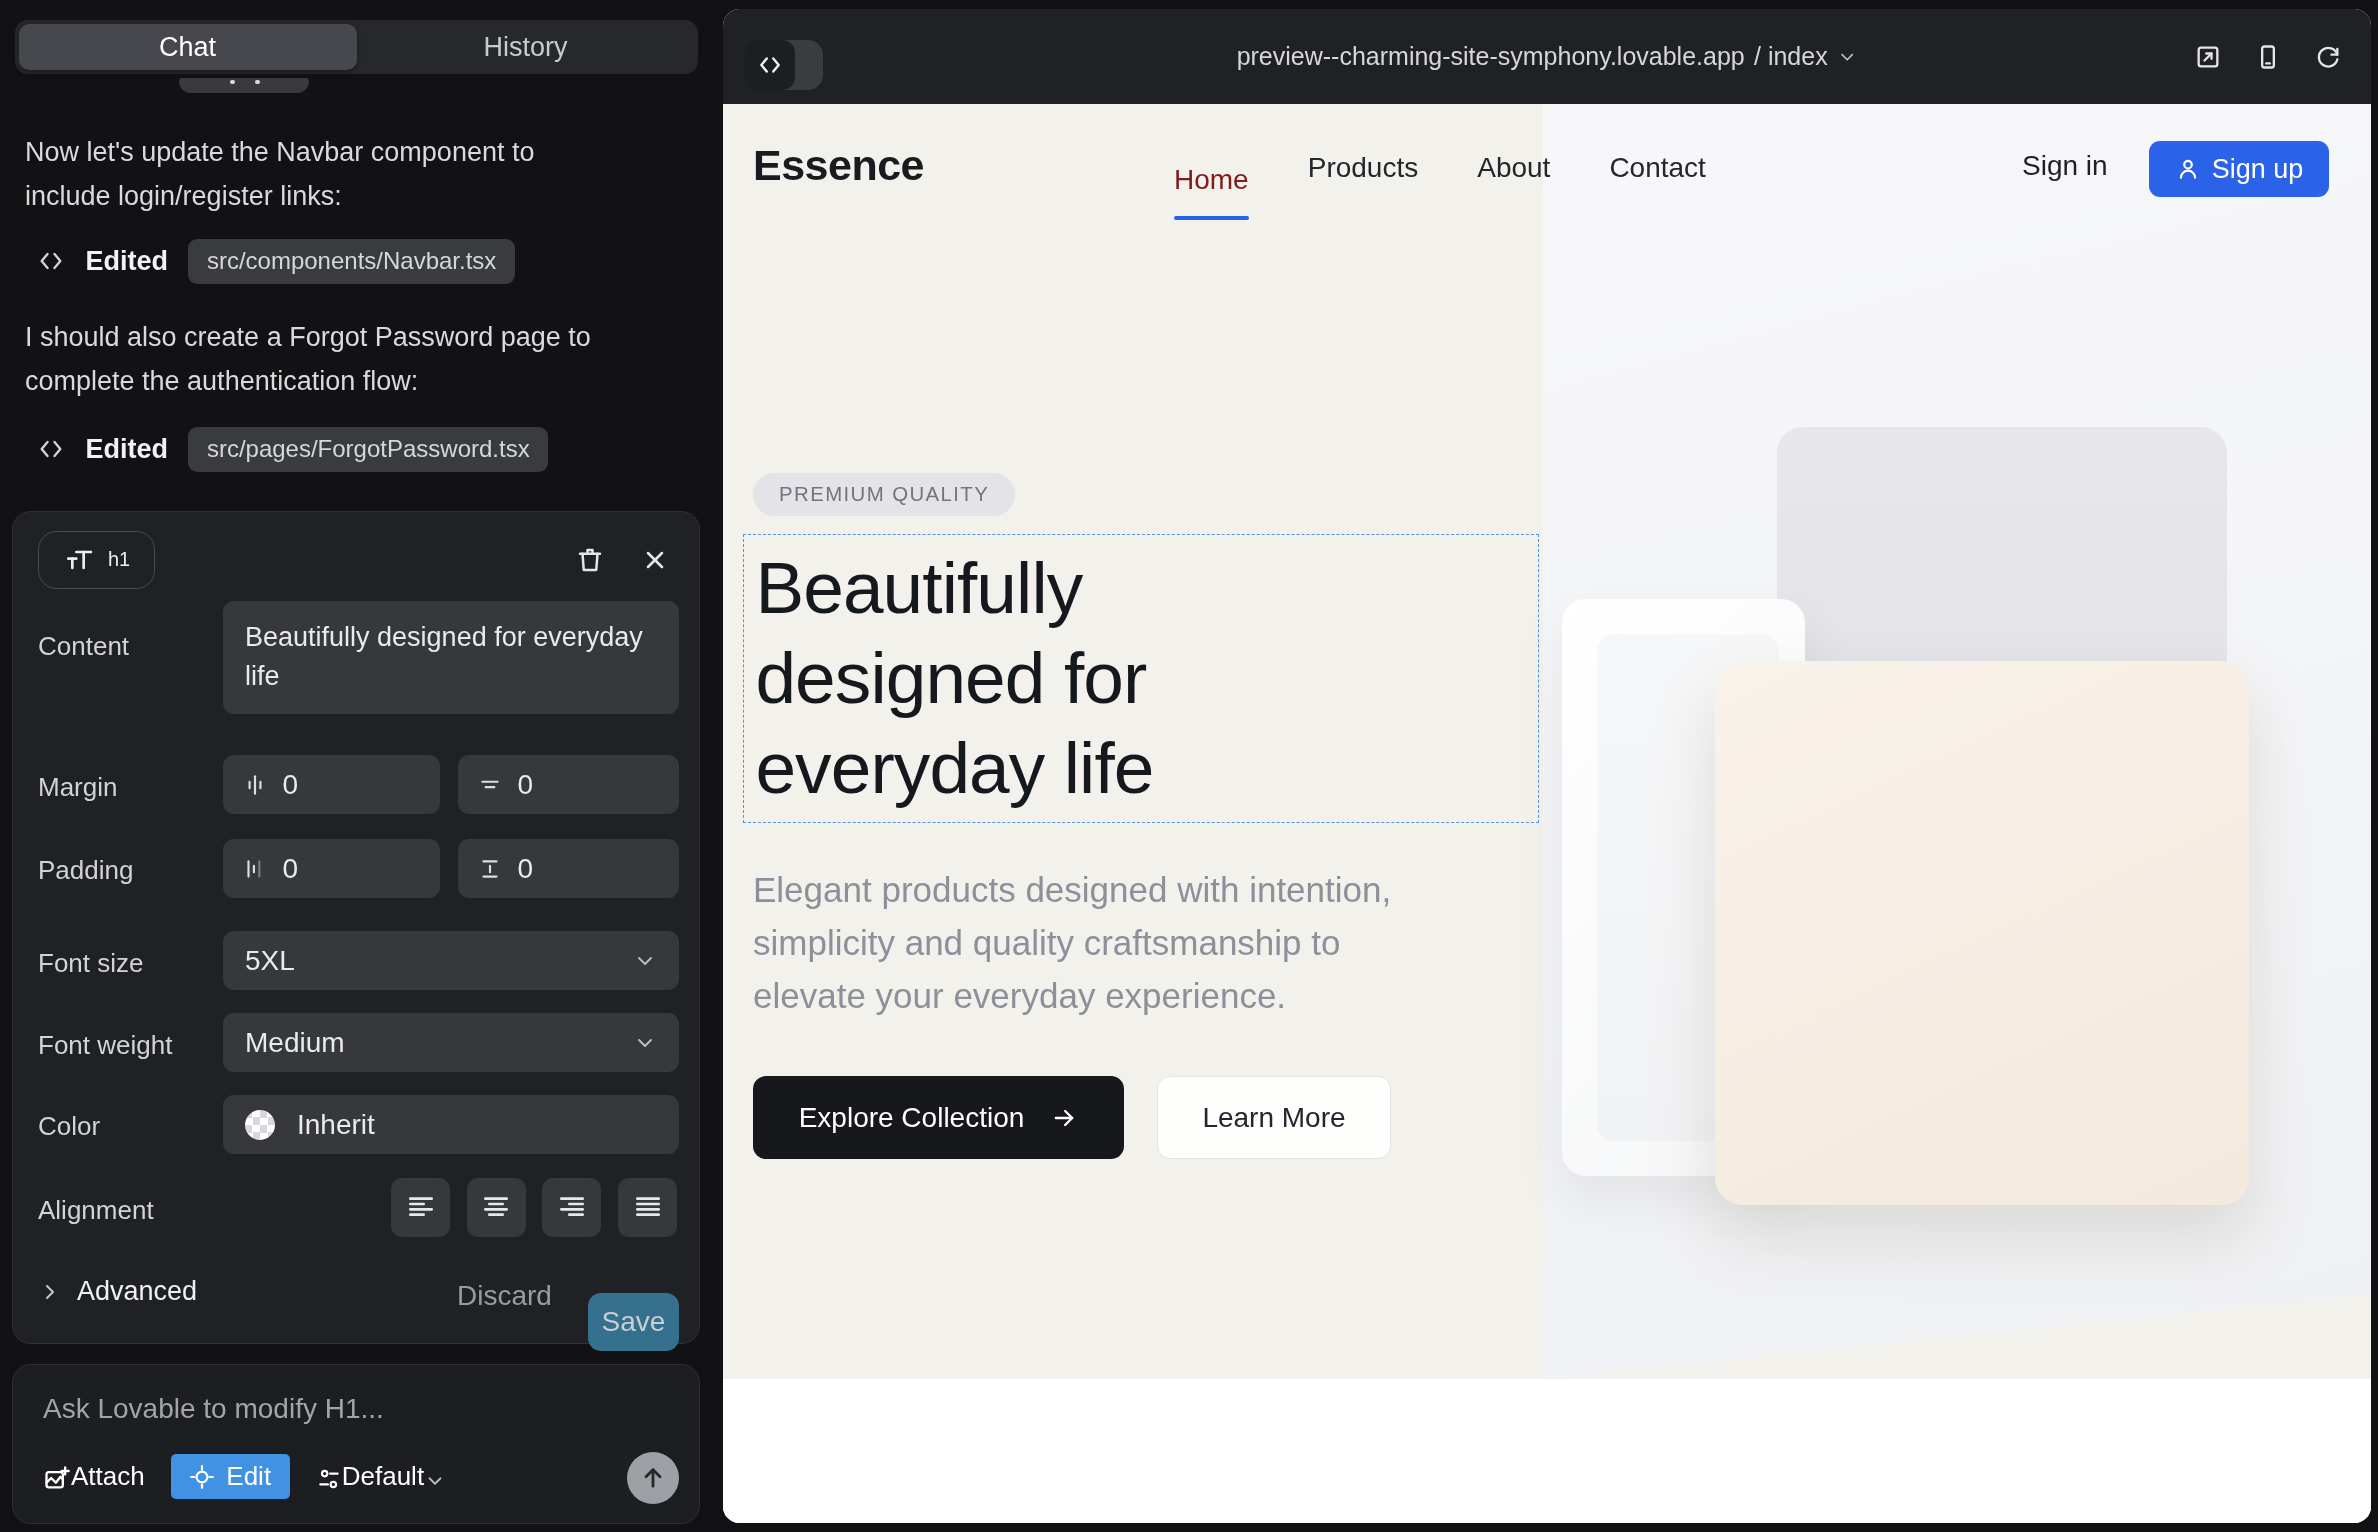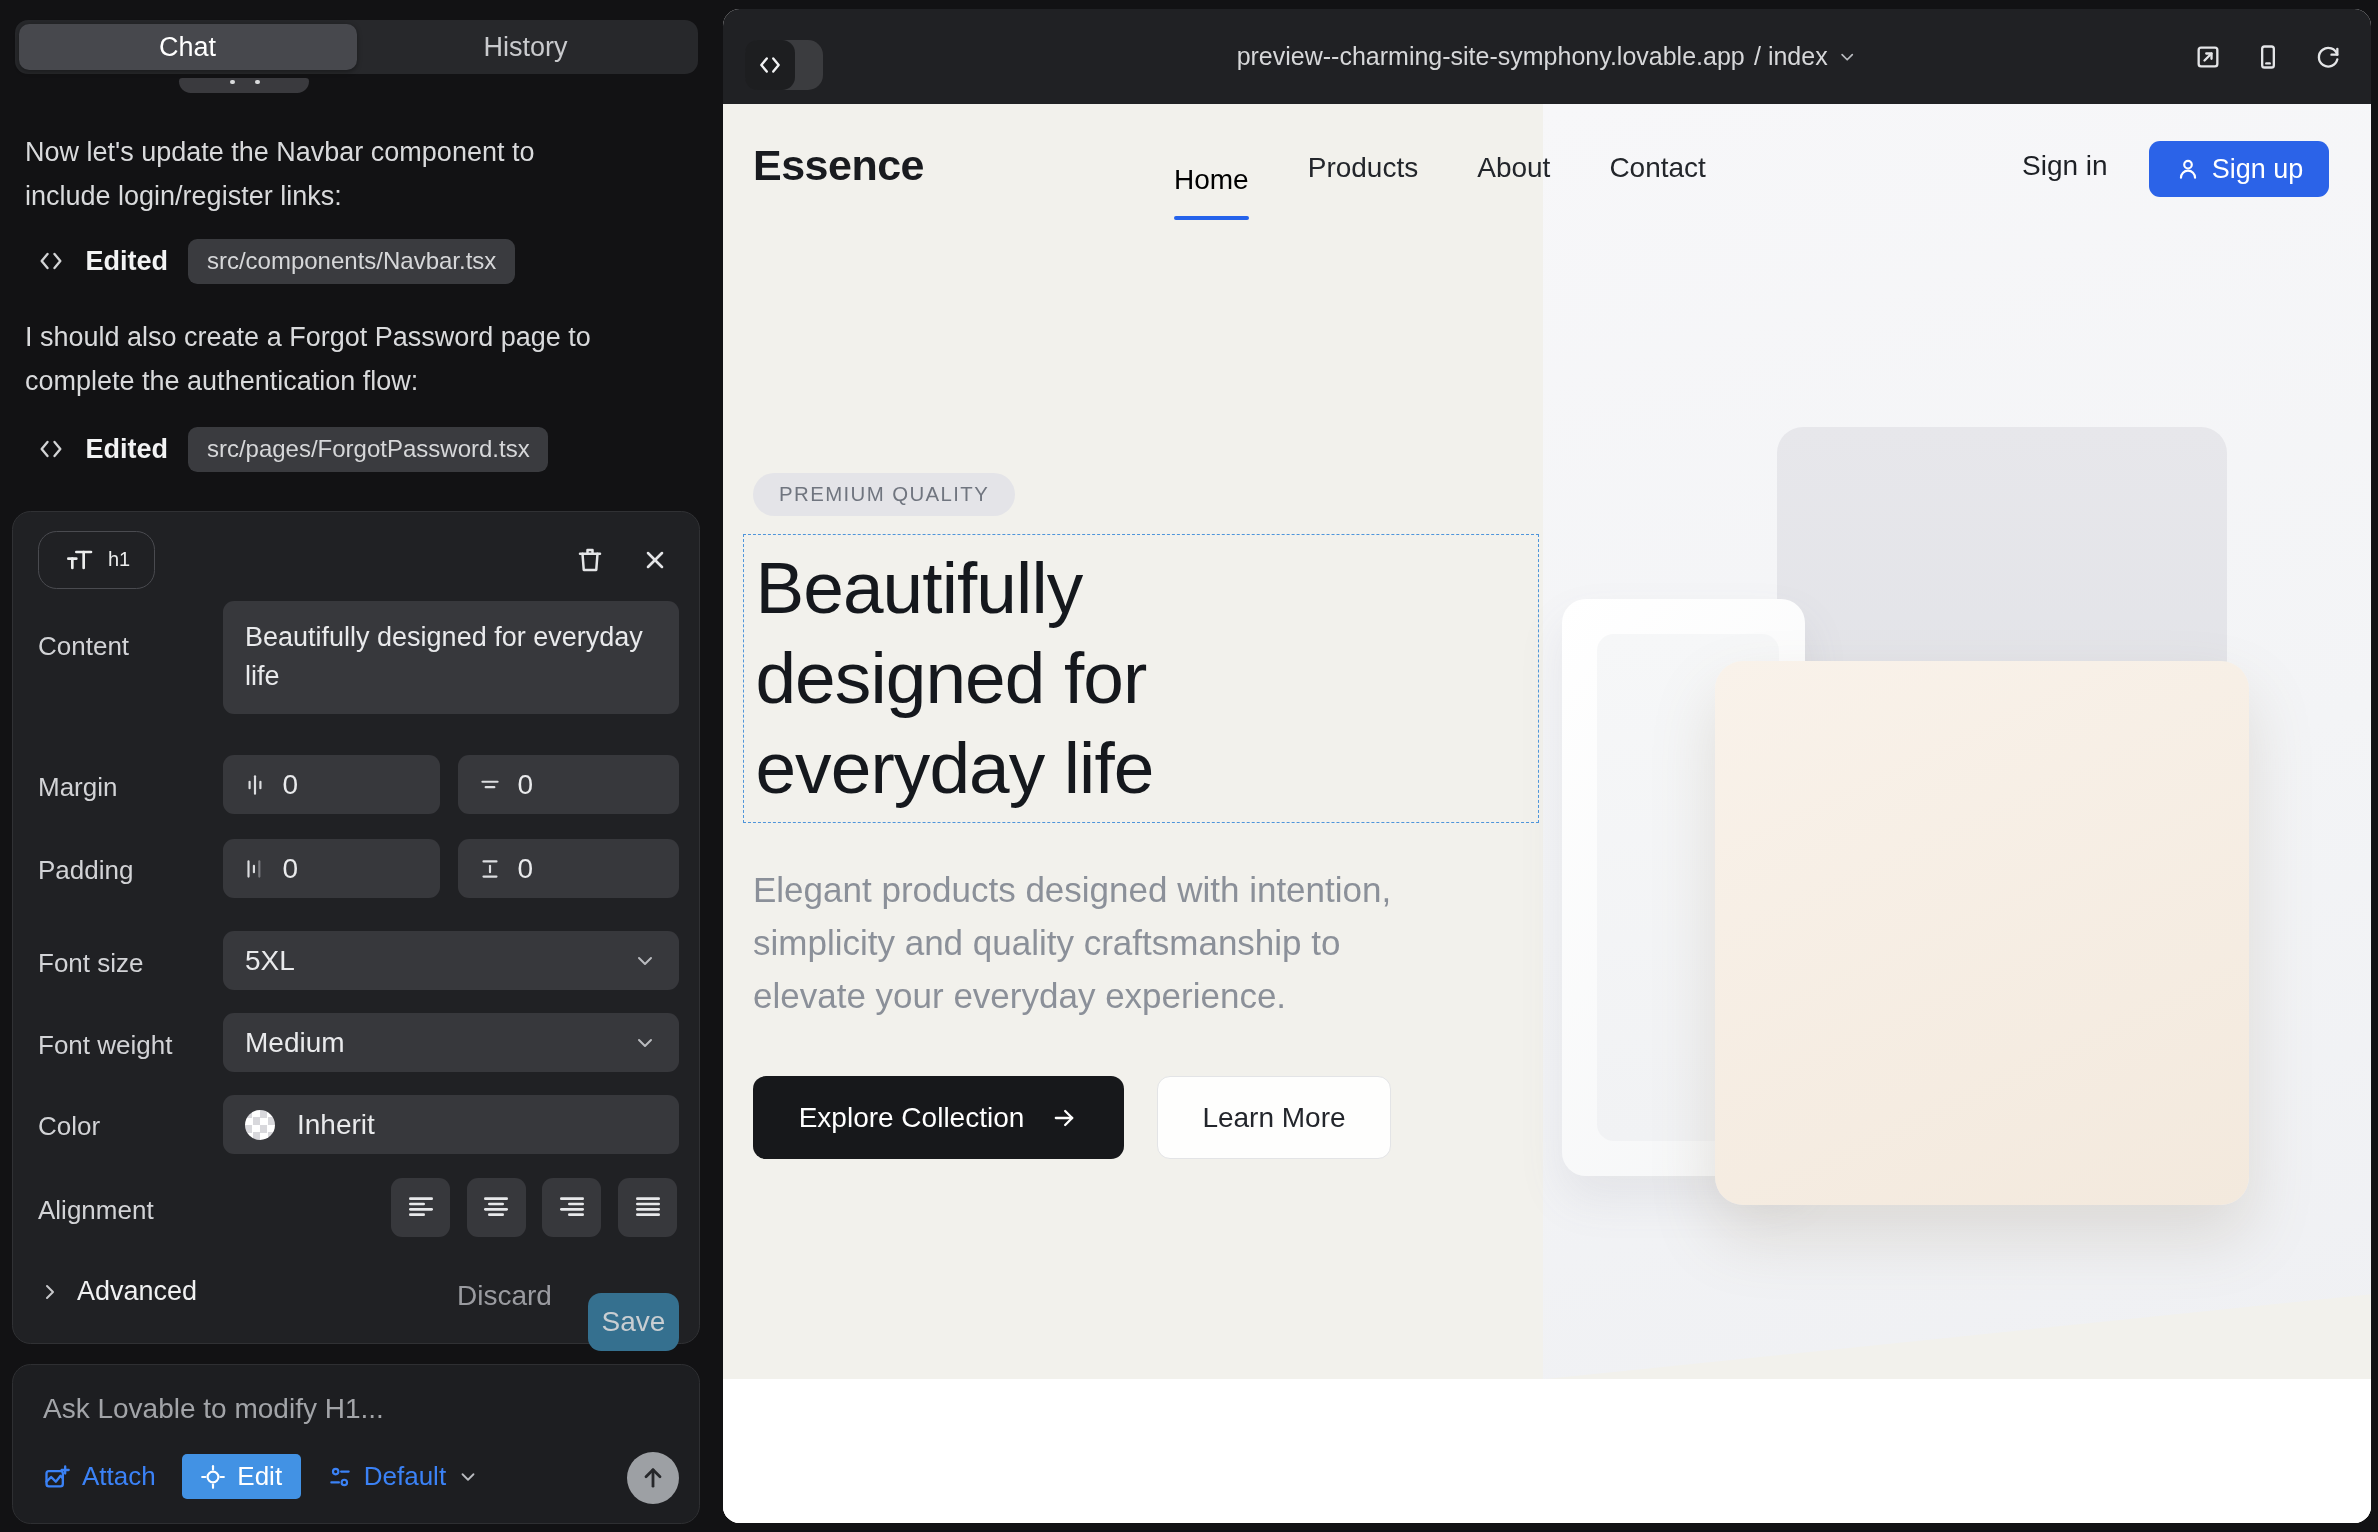--- a/index.html
+++ b/index.html
@@ -53,21 +53,21 @@
   .advanced { left:25px; top:764px; display:flex; align-items:center; gap:15px; color:#f0f1f2; font-size:27px; font-weight:500; }
   .discard { top:768px; left:436px; width:111px; font-size:28px; color:#9a9ba0; text-align:center; }
   .save-btn { left:575px; top:753px; width:91px; height:58px; background:#35708f; border-radius:13px;
               display:flex; align-items:center; justify-content:center; font-size:28px; color:#c9ced2;margin-top:28px; }
 
   
   .chat-card { left:12px; top:1364px; width:688px; height:160px; background:#1d1e21;
                border:0.9px solid #2e2f32; border-radius:18.6px; z-index:2; }
   .chat-ph { left:30px; top:28px; font-size:28px; color:#a2a4a8; }
   .chat-tools { left:30px; top:89px; display:flex; align-items:center; gap:26px; }
-  .tool { display:flex; align-items:center; gap:11px; color:#3b82f6; font-size:26px; }
+  .tool { display:flex; align-items:flex-end; color:#ffffff; font-size:26px; }
   .edit-pill { background:#4292e4; color:#ffffff; border-radius:5px; height:45px; padding:0 18.6px;
                display:flex; align-items:center; gap:11px; font-size:26px; }
   .send-btn { left:614px; top:87px; width:52px; height:52px; border-radius:50%; background:#9da0a4;
               display:flex; align-items:center; justify-content:center; color:#26272a; }
 
   
   .preview { left:723px; top:9.3px; width:1648px; height:1514px; border-radius:16.7px; overflow:hidden; background:#ffffff; }
   .topbar { left:0; top:0; width:1648px; height:95px; background:#202124; }
   .code-toggle { left:22px; top:31px; width:78px; height:50px; background:#3b3c3f; border-radius:15px; }
   .code-toggle .knob { position:absolute; left:0; top:0; width:50px; height:50px; background:#1d1e20;
@@ -79,21 +79,21 @@
   .site { left:0; top:95px; width:1648px; height:1419px; background:#f2f1ec; overflow:hidden; }
   .right-gray { left:820px; top:0; width:828px; height:1275px;
                 background:linear-gradient(165deg,#f7f7f9 0%,#f3f4f6 55%,#eff0f3 100%); }
   .wedge { left:820px; top:1190px; width:828px; height:85px; background:#f2f1ec;
            clip-path:polygon(0 100%, 100% 0, 100% 100%); }
   .bottom-white { left:0; top:1275px; width:1648px; height:144px; background:#ffffff; }
 
   .brand { left:30px; top:37px; font-size:43px; font-weight:700; color:#191b1f; letter-spacing:-0.5px; z-index:4; }
   .site-nav { left:451px; top:0; height:128px; display:flex; align-items:center; gap:59px; z-index:4; }
   .nav-link { font-size:28px; color:#23262b; position:relative; }
-  .nav-link.active { color:#000000;margin-top:23px; }
+  .nav-link.active { color:#7f1d1d;margin-top:23px; }
   .nav-link.active::after { content:""; position:absolute; left:0; right:0; bottom:-24px; height:3.7px; background:#2563eb; border-radius:1.9px; }
   .sign-in { left:1299px; top:46px; font-size:28px; color:#1d2025; z-index:4; }
   .sign-up { left:1426px; top:37px; width:180px; height:56px; background:#2b63e8; border-radius:11px;
              display:flex; align-items:center; justify-content:center; gap:11px; color:#ffffff; font-size:27px; z-index:4; }
 
   .badge { left:30px; top:369px; height:43px; background:#e4e4e8; border-radius:21.3px; padding:0 26px;
            display:flex; align-items:center; font-size:20.4px; letter-spacing:1.4px; color:#70757f; font-weight:500; z-index:4; }
   .selection { left:20.4px; top:430px; width:796px; height:289px; border:1.9px dashed #4f95da; z-index:4; }
   .hero-h1 { padding:7.4px 0 0 11px; font-size:73px; line-height:90px; font-weight:500; color:#15181d;
              letter-spacing:-0.9px; white-space:pre-line; }

